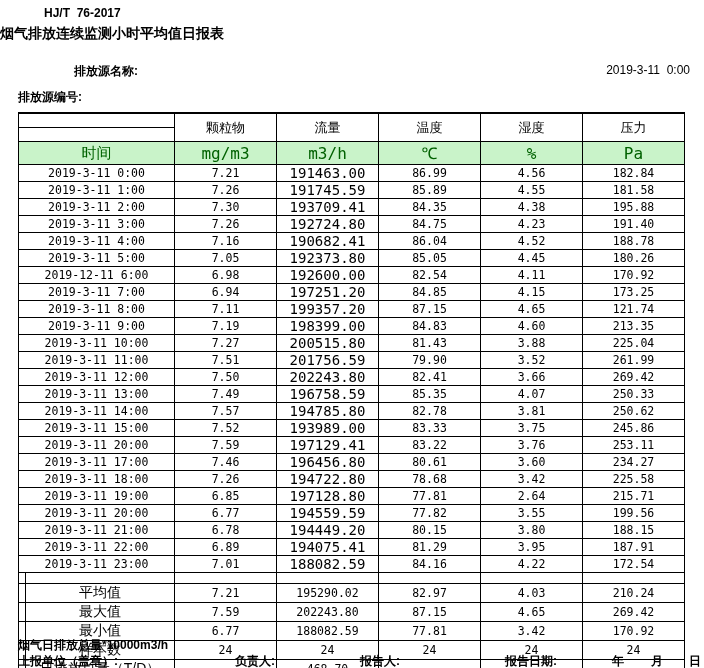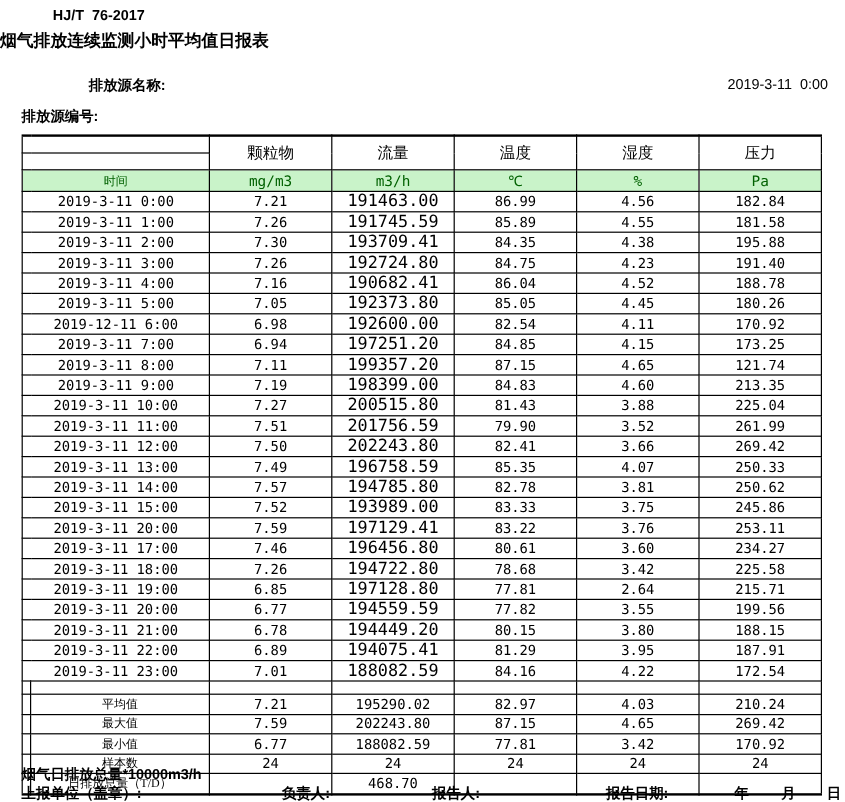--- a/index.html
+++ b/index.html
@@ -23,34 +23,34 @@
   }
   table.report td{
     border:1px solid #000;text-align:center;vertical-align:middle;
     padding:0;overflow:hidden;white-space:nowrap;
   }
   tr.hdr-blank td{height:13px;}
   td.col-head{font-size:13px;font-weight:normal;}
   tr.unit-row td{
     height:15px;background:var(--hdr-fill,#c9f3c9);
     color:var(--hdr-text,#006100);
-    font-size:12px;font-family:"DejaVu Sans Mono","Liberation Mono",monospace;
-  }
-  tr.unit-row td.time-head{font-size:10px;font-family:"Liberation Sans","DejaVu Sans",sans-serif;}
+    font-size:16px;font-family:"DejaVu Sans Mono","Liberation Mono",monospace;
+  }
+  tr.unit-row td.time-head{font-size:15px;font-family:"Liberation Sans","DejaVu Sans",sans-serif;}
   tr.data-row td{
     height:14.6px;font-size:11.5px;
     font-family:"DejaVu Sans Mono","Liberation Mono",monospace;
   }
   tr.data-row td.flow{font-size:14px;}
   tr.spacer-row td{height:10px;}
   tr.sum-row td{
     height:15.5px;font-size:11.5px;
     font-family:"DejaVu Sans Mono","Liberation Mono",monospace;
   }
-  tr.sum-row td.sum-label{font-size:10px;font-family:Liberation Serif, serif;}
+  tr.sum-row td.sum-label{font-size:14px;font-family:Liberation Sans, sans-serif;}
 
   .note{top:637px;left:18px;font-size:12px;font-weight:bold;}
   .f-unit{top:653px;left:18px;font-size:12px;font-weight:bold;}
   .f-resp{top:653px;left:235px;font-size:12px;font-weight:bold;}
   .f-rept{top:653px;left:360px;font-size:12px;font-weight:bold;}
   .f-date{top:653px;left:505px;font-size:12px;font-weight:bold;}
   .f-year{top:653px;left:612px;font-size:12px;font-weight:bold;}
   .f-month{top:653px;left:651px;font-size:12px;font-weight:bold;}
   .f-day{top:653px;left:689px;font-size:12px;font-weight:bold;}
 </style>

